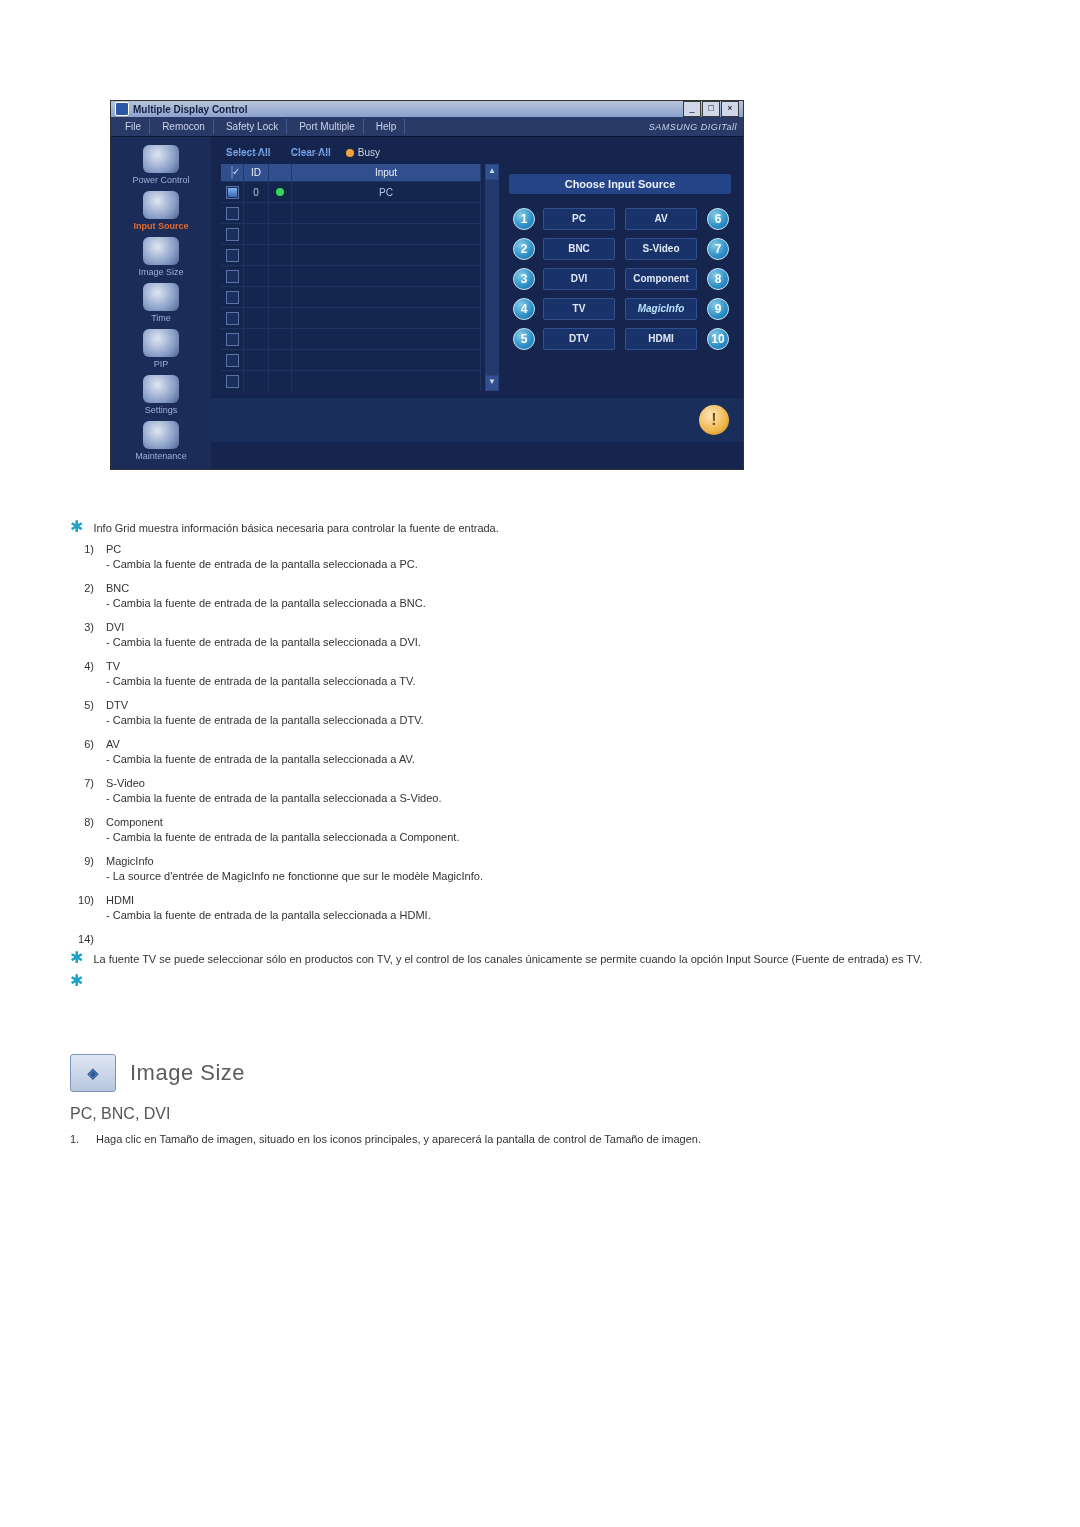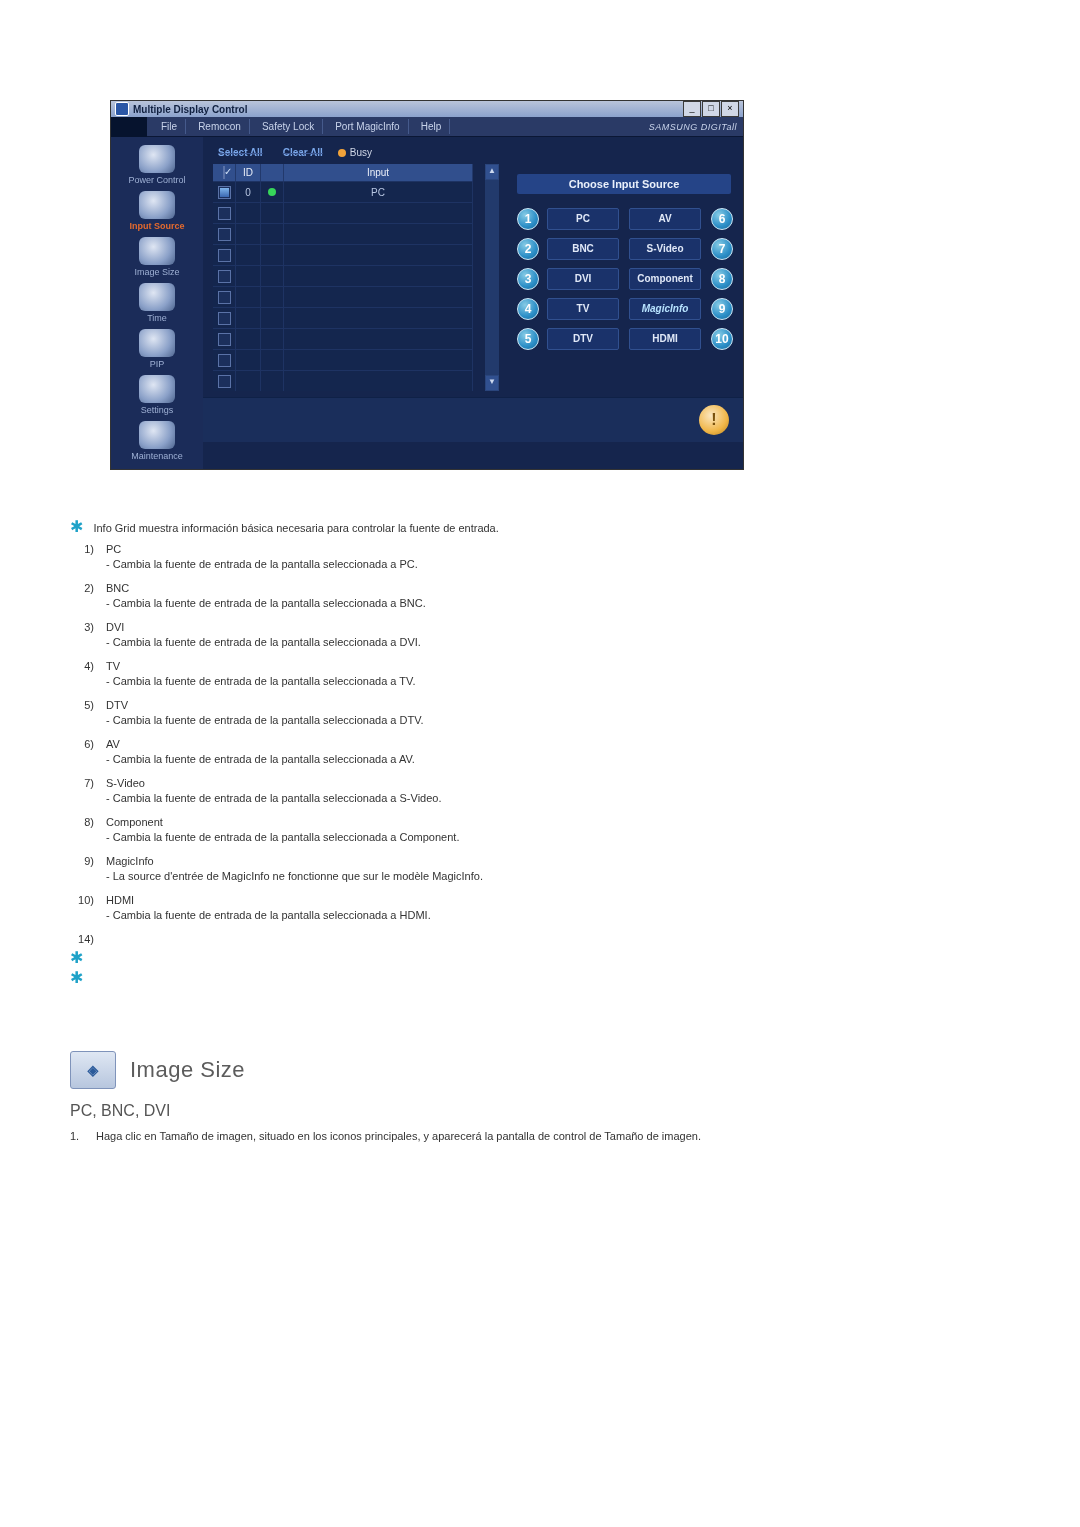--- a/index.html
+++ b/index.html
@@ -54,21 +54,20 @@
     line-height:12px;
     text-align:center;
   }
   .menubar {
     background: #2a3a66;
     display: flex;
     align-items: center;
     padding: 2px 6px;
     gap: 4px;
     border-bottom: 1px solid #0b1735;
-    margin-left: 36px;
   }
   .menu-item {
     color:#c8d3ea;
     padding:2px 8px;
     border-right:1px solid #455a8c;
     font-size:10px;
   }
   .menu-item:last-of-type{border-right:none;}
   .brand {
     margin-left:auto;
@@ -125,21 +124,21 @@
     text-decoration: line-through;
     text-decoration-color:#3b558f;
   }
   .busy {
     display:flex; align-items:center; gap:4px; color:#cfd6e6;
   }
   .busy-dot{ width:8px;height:8px;border-radius:50%;background:#f2a33a;}
   .grid-wrap{
     display:flex;
     padding:0 4px 6px 10px;
-    gap:12px;
+    gap:4px;
   }
   .grid {
     flex:0 0 260px;
     background:#14264e;
   }
   .grid-head{
     display:flex;
     background:#314f8d;
     color:#e9eef8;
   }
@@ -279,21 +278,21 @@
       <div class="win-controls">
         <div class="win-btn">_</div>
         <div class="win-btn">□</div>
         <div class="win-btn">×</div>
       </div>
     </div>
     <div class="menubar">
       <span class="menu-item">File</span>
       <span class="menu-item">Remocon</span>
       <span class="menu-item">Safety Lock</span>
-      <span class="menu-item">Port MagicInfo</span>
+      <span class="menu-item">Port Multiple</span>
       <span class="menu-item">Help</span>
       <span class="brand">SAMSUNG DIGITall</span>
     </div>
     <div class="app-body">
       <div class="sidebar">
         <div class="side-item">
           <div class="side-icon"></div>
           <span class="side-label">Power Control</span>
         </div>
         <div class="side-item active">
@@ -541,20 +540,21 @@
           <div class="nl-desc">- Cambia la fuente de entrada de la pantalla seleccionada a HDMI.</div>
         </div>
       </div>
     <div class="nl-row">
         <div class="nl-num">14)</div>
       </div>
   </div>
 
   <div class="note-line">
     <span class="star">✱</span>
+    <span class="bold-note">La fuente TV se puede seleccionar sólo en productos con TV, y el control de los canales únicamente se permite cuando la opción Input Source (Fuente de entrada) es TV.</span>
   </div>
   <div class="note-line">
     <span class="star">✱</span>
   </div>
 
   <div class="section-gap"></div>
 
   <div class="image-size-head">
     <div class="is-icon">◈</div>
     <div class="is-title">Image Size</div>

